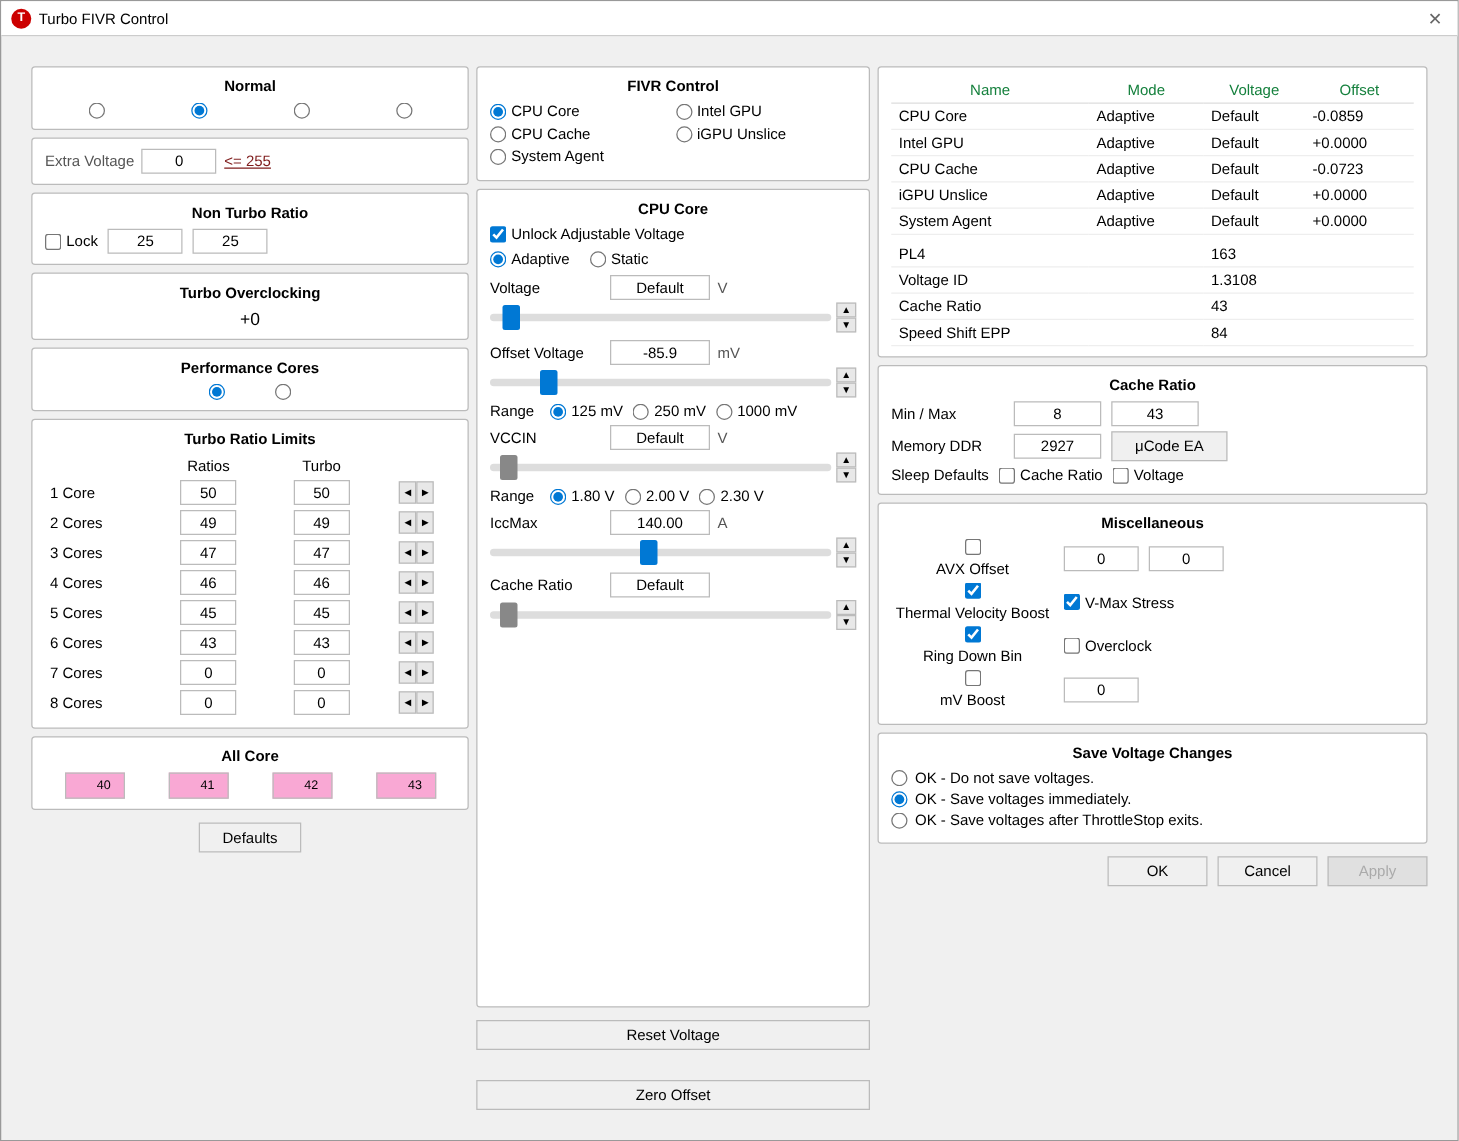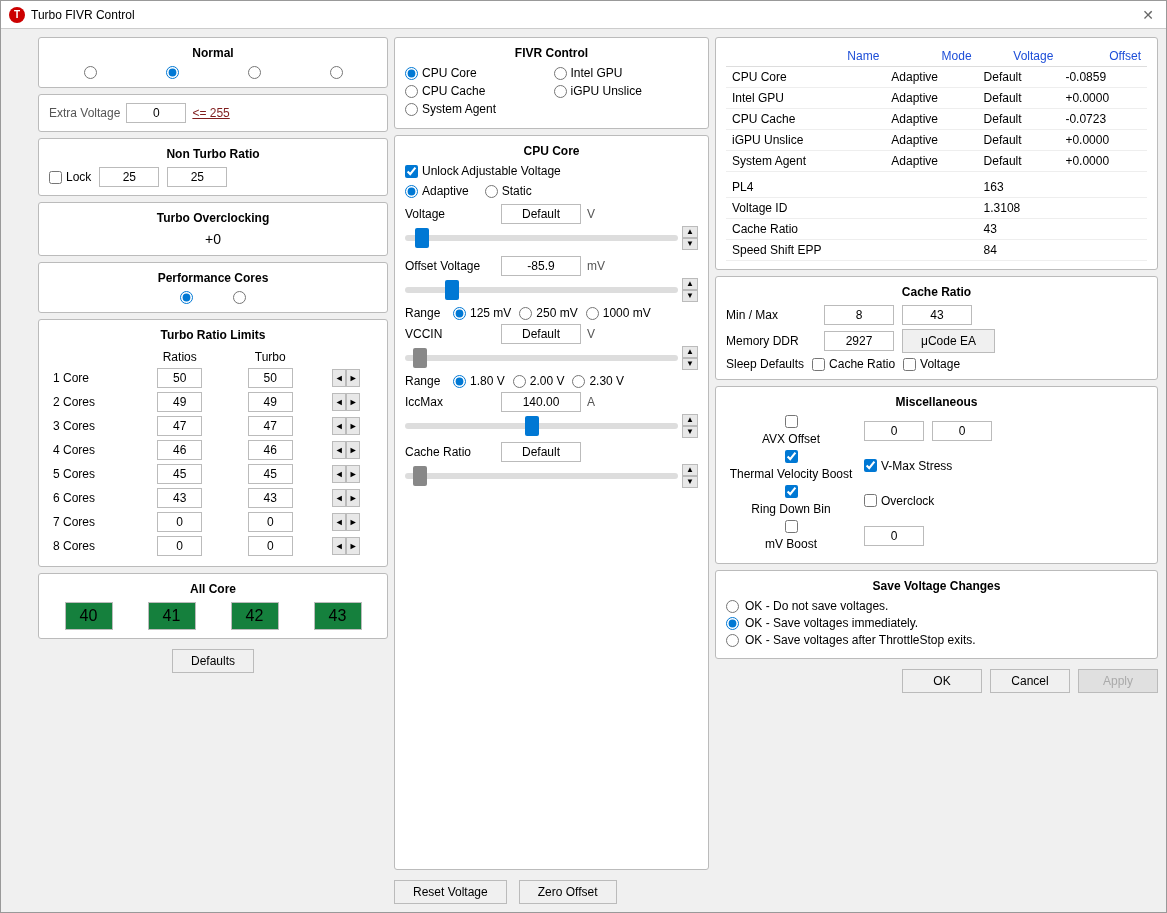--- a/index.html
+++ b/index.html
@@ -56,23 +56,22 @@
       align-items: center;
       justify-content: center;
       cursor: pointer;
       font-size: 14px;
       color: #666;
     }
     .content {
       flex: 1;
       display: flex;
       flex-direction: column;
-      padding: 8px;
+      padding: 24px;
       gap: 6px;
-      margin-left: 29px;
     }
     .main-panels {
       display: flex;
       gap: 6px;
       flex: 1;
     }
     
     .left-panel {
       width: 350px;
       display: flex;
@@ -152,25 +151,26 @@
     }
     .arrow-group { display: inline-flex; }
     
     .all-core-row {
       display: flex;
       justify-content: space-around;
       gap: 4px;
     }
     .all-core-btn {
       border: 1px solid #bbb;
-      background: #15803d;
+      background: #f9a8d4;
       padding: 4px 10px;
-      font-size: 16px;
+      font-size: 10px;
       cursor: pointer;
       min-width: 48px;
+      text-align: right;
     }
     
     .bottom-btn-row {
       display: flex;
       justify-content: center;
       margin-top: 4px;
     }
     .btn {
       border: 1px solid #bbb;
       background: #f0f0f0;
@@ -230,24 +230,24 @@
       flex-direction: column;
       gap: 6px;
     }
     .info-table {
       width: 100%;
       border-collapse: collapse;
       font-size: 12px;
     }
     .info-table th {
       font-weight: normal;
-      text-align: right;
+      text-align: center;
       padding: 3px 6px;
       border-bottom: 1px solid #ddd;
-      color: #1d4ed8;
+      color: #15803d;
     }
     .info-table td {
       padding: 3px 6px;
       border-bottom: 1px solid #eee;
     }
     .info-table .sep-row td {
       padding-top: 8px;
     }
     .cache-ratio-section {}
     .cr-row {
@@ -689,21 +689,21 @@
               <div class="slider-bg"></div>
               <div class="slider-gray" style="left:8px;"></div>
             </div>
             <div class="arrow-pair">
               <button class="arr-btn">▲</button>
               <button class="arr-btn">▼</button>
             </div>
           </div>
         </div>
 
-        <div class="bottom-btn-row" style="display:flex;gap:12px;justify-content:flex-start;">
+        <div class="bottom-btn-row" style="display:flex;gap:24px;justify-content:flex-start;flex-direction:column;">
           <button class="btn">Reset Voltage</button>
           <button class="btn">Zero Offset</button>
         </div>
       </div>
 
       <div class="right-panel">
 
         <div class="panel-box">
           <table class="info-table">
             <thead>

